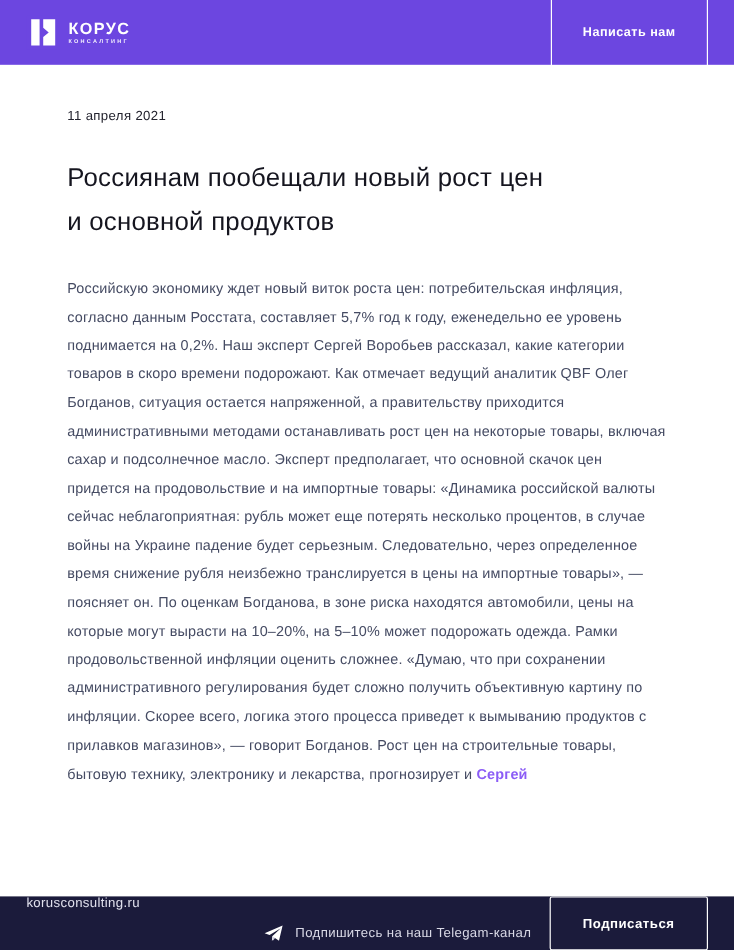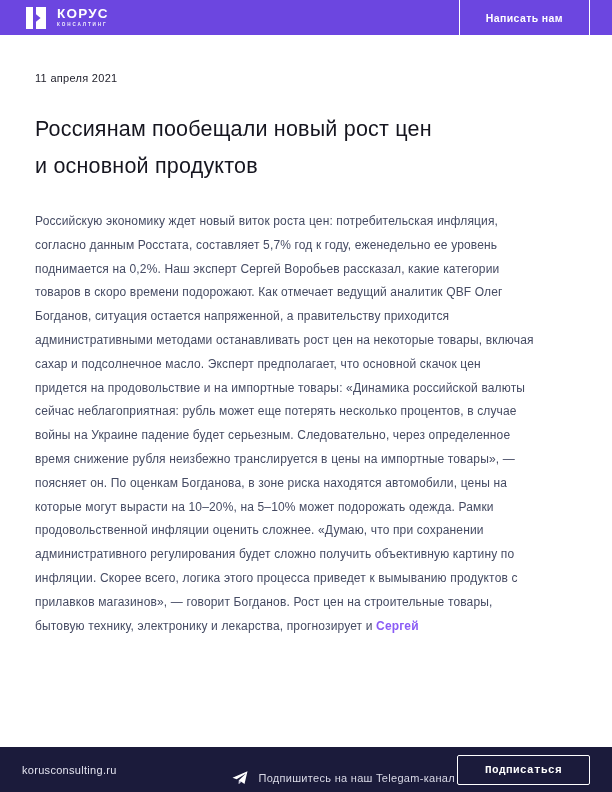--- a/index.html
+++ b/index.html
@@ -10,21 +10,21 @@
     position: relative;
     width: 612px;
     height: 792px;
     margin: 0 auto;
     background: #ffffff;
     overflow: hidden;
   }
 
   
   .header {
-    height: 35px;
+    height: 54px;
     background: #6C46E0;
     display: flex;
     align-items: center;
     justify-content: space-between;
     padding: 0 22px;
   }
   .logo { display: flex; align-items: center; gap: 7px; cursor: pointer; }
   .logo-icon { width: 28px; height: 28px; display: block; }
   .logo-text { display: flex; flex-direction: column; justify-content: center; }
   .logo-title {
@@ -42,21 +42,21 @@
     font-family: "Liberation Sans", sans-serif;
     font-size: 10.5px;
     font-weight: bold;
     letter-spacing: .4px;
     padding: 25px 26px;
     border-radius: 2px;
     cursor: pointer;
   }
 
   
-  .article { padding: 0 35px; }
+  .article { padding: 0 56px; }
   .article-date {
     margin-top: 37px;
     font-size: 11px;
     letter-spacing: .3px;
     color: #23232e;
   }
   .article-title {
     margin-top: 27px;
     font-size: 21.5px;
     font-weight: 400;
@@ -77,21 +77,20 @@
   .article-body .bold { font-weight: bold; color: #8b5cf6; }
 
   
   .footer {
     position: absolute;
     left: 0; bottom: 0;
     width: 612px;
     height: 45px;
     background: #1B1B3B;
     display: flex;
-    align-items: center;
     padding: 0 22px;
   }
   .footer-site {
     color: #e2e2ee;
     font-size: 11px;
     letter-spacing: .3px;
     text-decoration: none;
     cursor: pointer;
   }
   .footer-telegram {
@@ -102,25 +101,25 @@
     cursor: pointer;
     margin-top: 16px;
   }
   .telegram-icon { width: 18px; height: 18px; display: block; }
   .footer-telegram-text {
     color: #d9d9e6;
     font-size: 11px;
     letter-spacing: .3px;
   }
   .footer-btn {
-    margin-left: 2px;
+    margin-left: 15px;
     background: transparent;
     border: 1px solid #ffffff;
     color: #ffffff;
-    font-family: Liberation Mono, monospace;
+    font-family: Liberation Sans, sans-serif;
     font-size: 11px;
     font-weight: bold;
     letter-spacing: .4px;
     padding: 8px 27px;
     border-radius: 2px;
     cursor: pointer;
   }
 </style>
 </head>
 <body>

